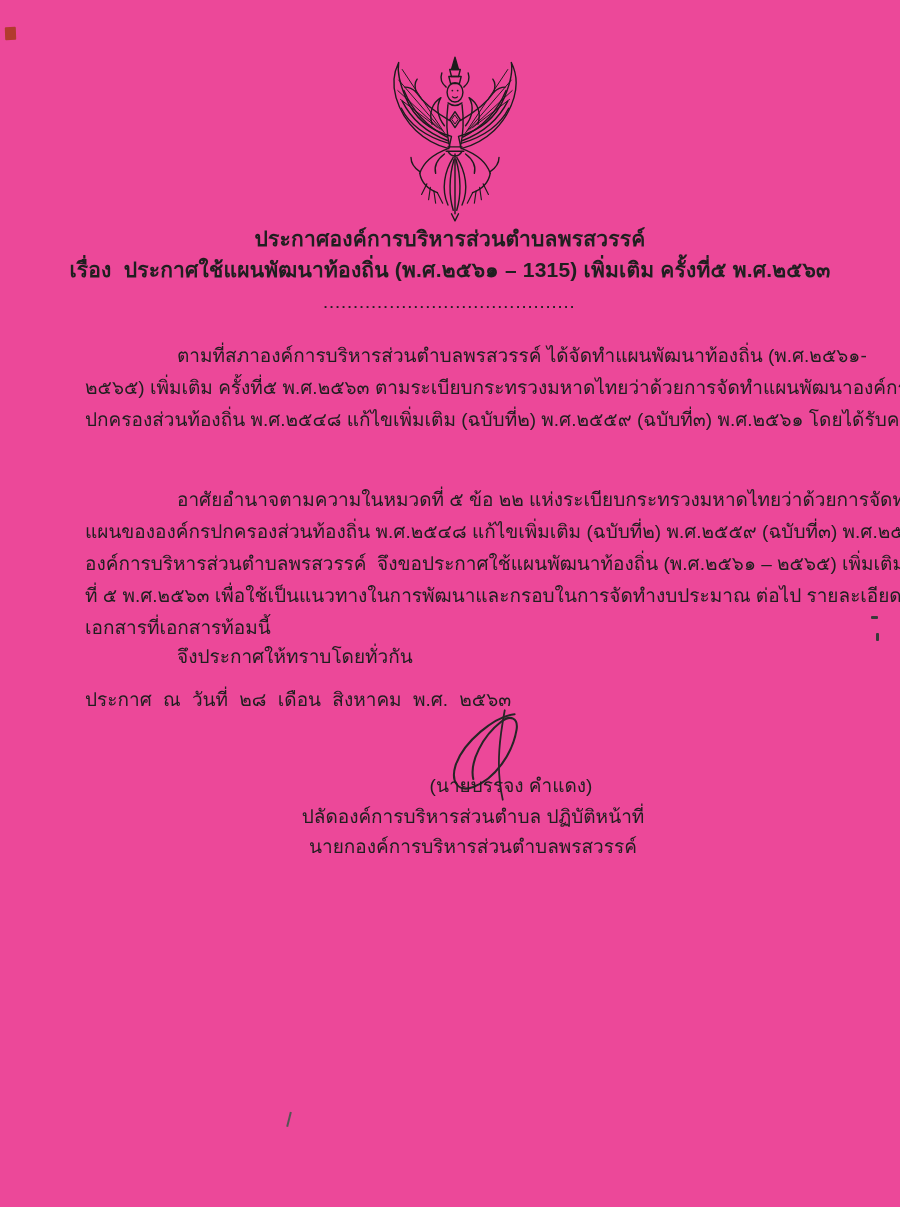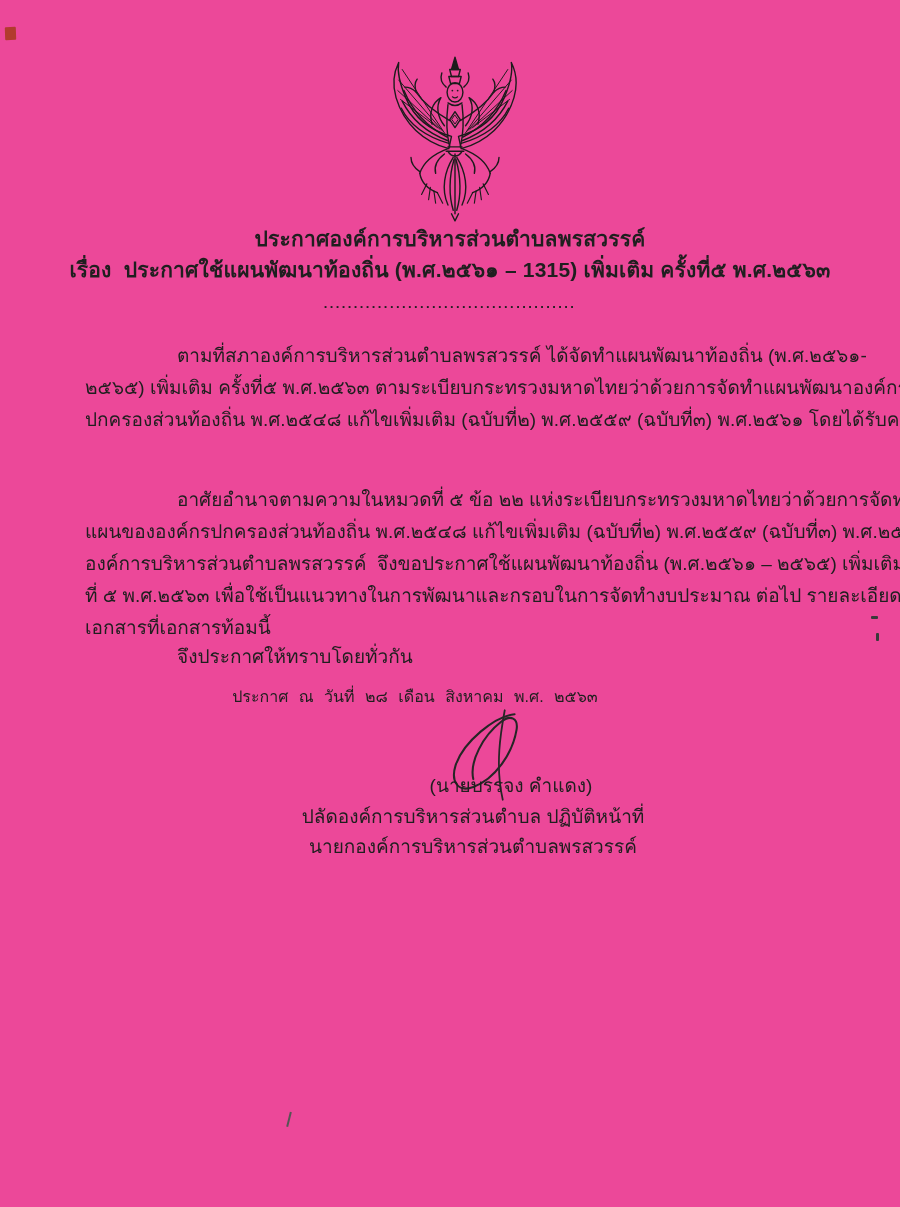--- a/index.html
+++ b/index.html
@@ -27,22 +27,22 @@
     color:#202020;
   }
   .body-text{
     left:85px;width:772px;
     font-size:19px;
     line-height:32px;
   }
   .indent{padding-left:92px;}
   .dateline{
     left:85px;width:660px;
-    text-align:center;
-    font-size:16px;
+    text-align:left;
+    font-size:19px;
     word-spacing:6px;
   }
   .signer{
     left:0;right:0;
     text-align:center;
     font-size:19px;
   }
   .emblem-box{left:367px;top:54px;width:176px;height:170px;}
   .signature-box{left:430px;top:708px;width:118px;height:94px;}
   .red-mark{

